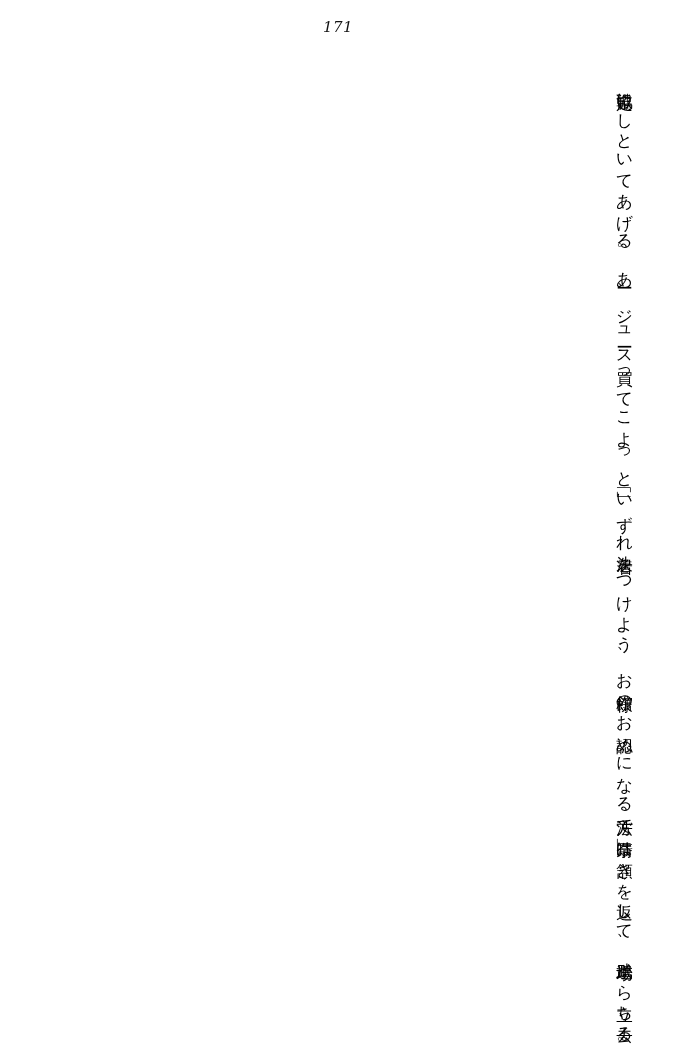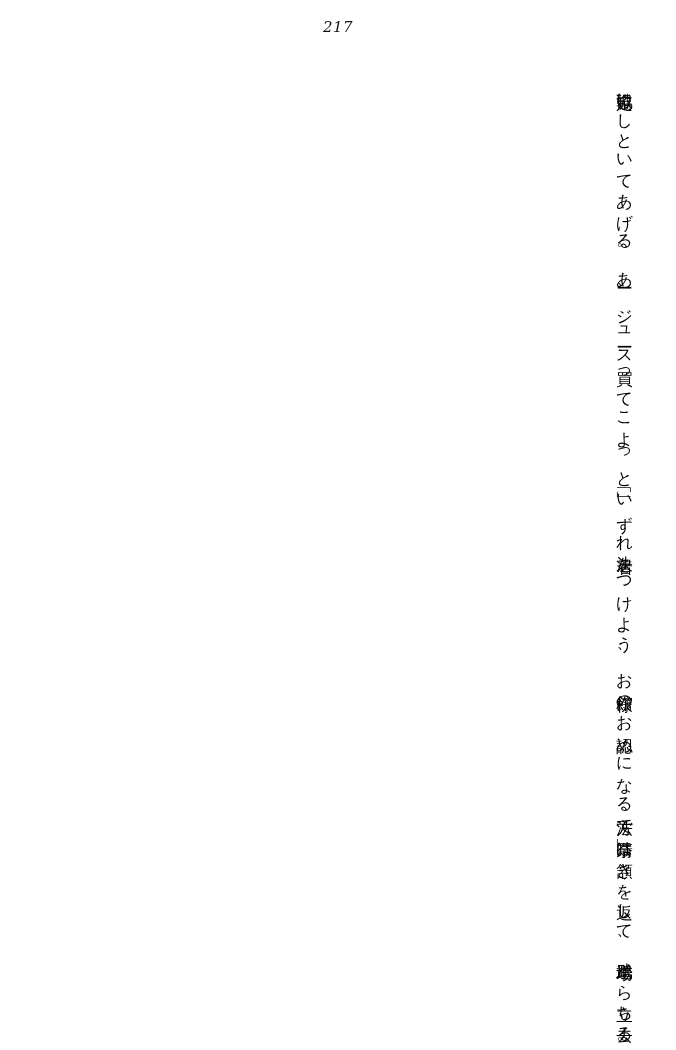--- a/index.html
+++ b/index.html
@@ -59,21 +59,21 @@
   }
   .line.indent {
     padding-top: 17px;
   }
 </style>
 </head>
 <body>
 
 <div class="page">
 
-  <div class="page-number">217</div>
+  <div class="page-number">171</div>
 
   <div class="text-body">
     <div class="line indent">戦協定にしといてあげる。あー、ジュース買ってこよっと」</div>
     <div class="line">「いずれ決着をつけよう、お館様のお認めになる方法で」</div>
     <div class="line">晴奈は頷きを返して、武道場から立ち去る。静は汗で濡れて首筋に張りつく髪を払</div>
 
   </div>
 
 </div>
 

